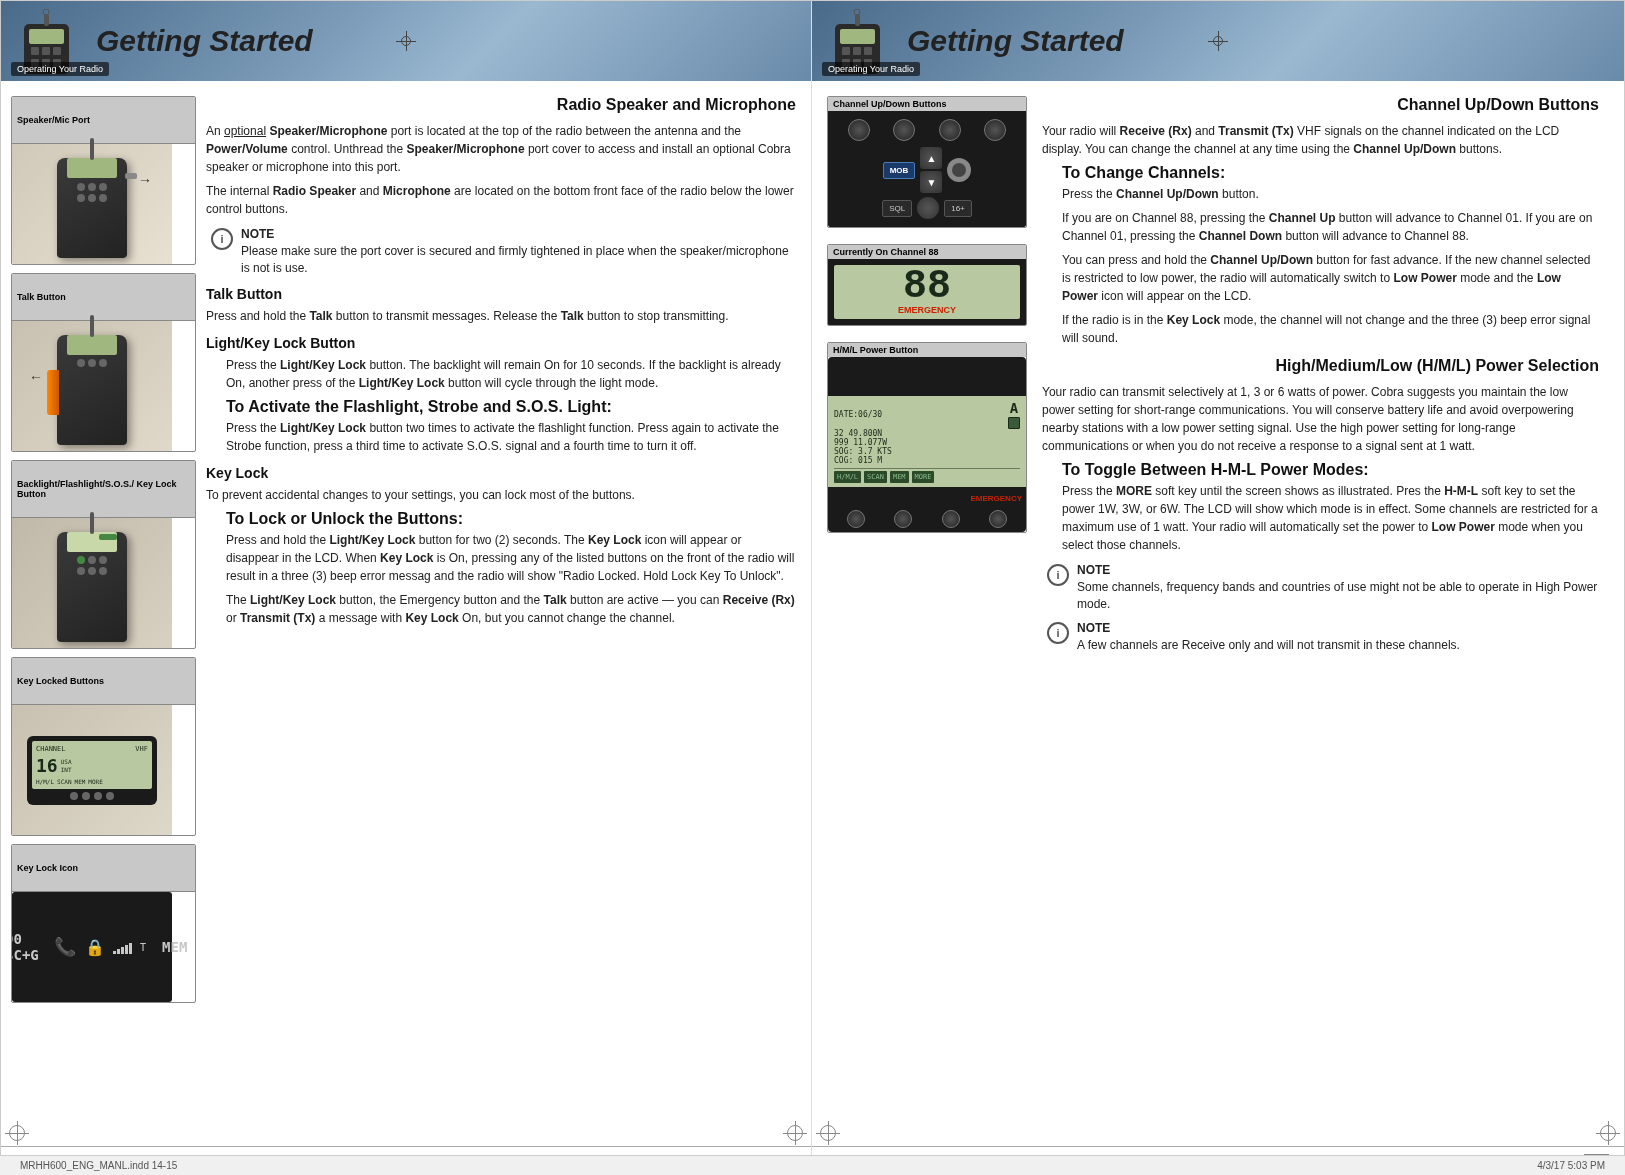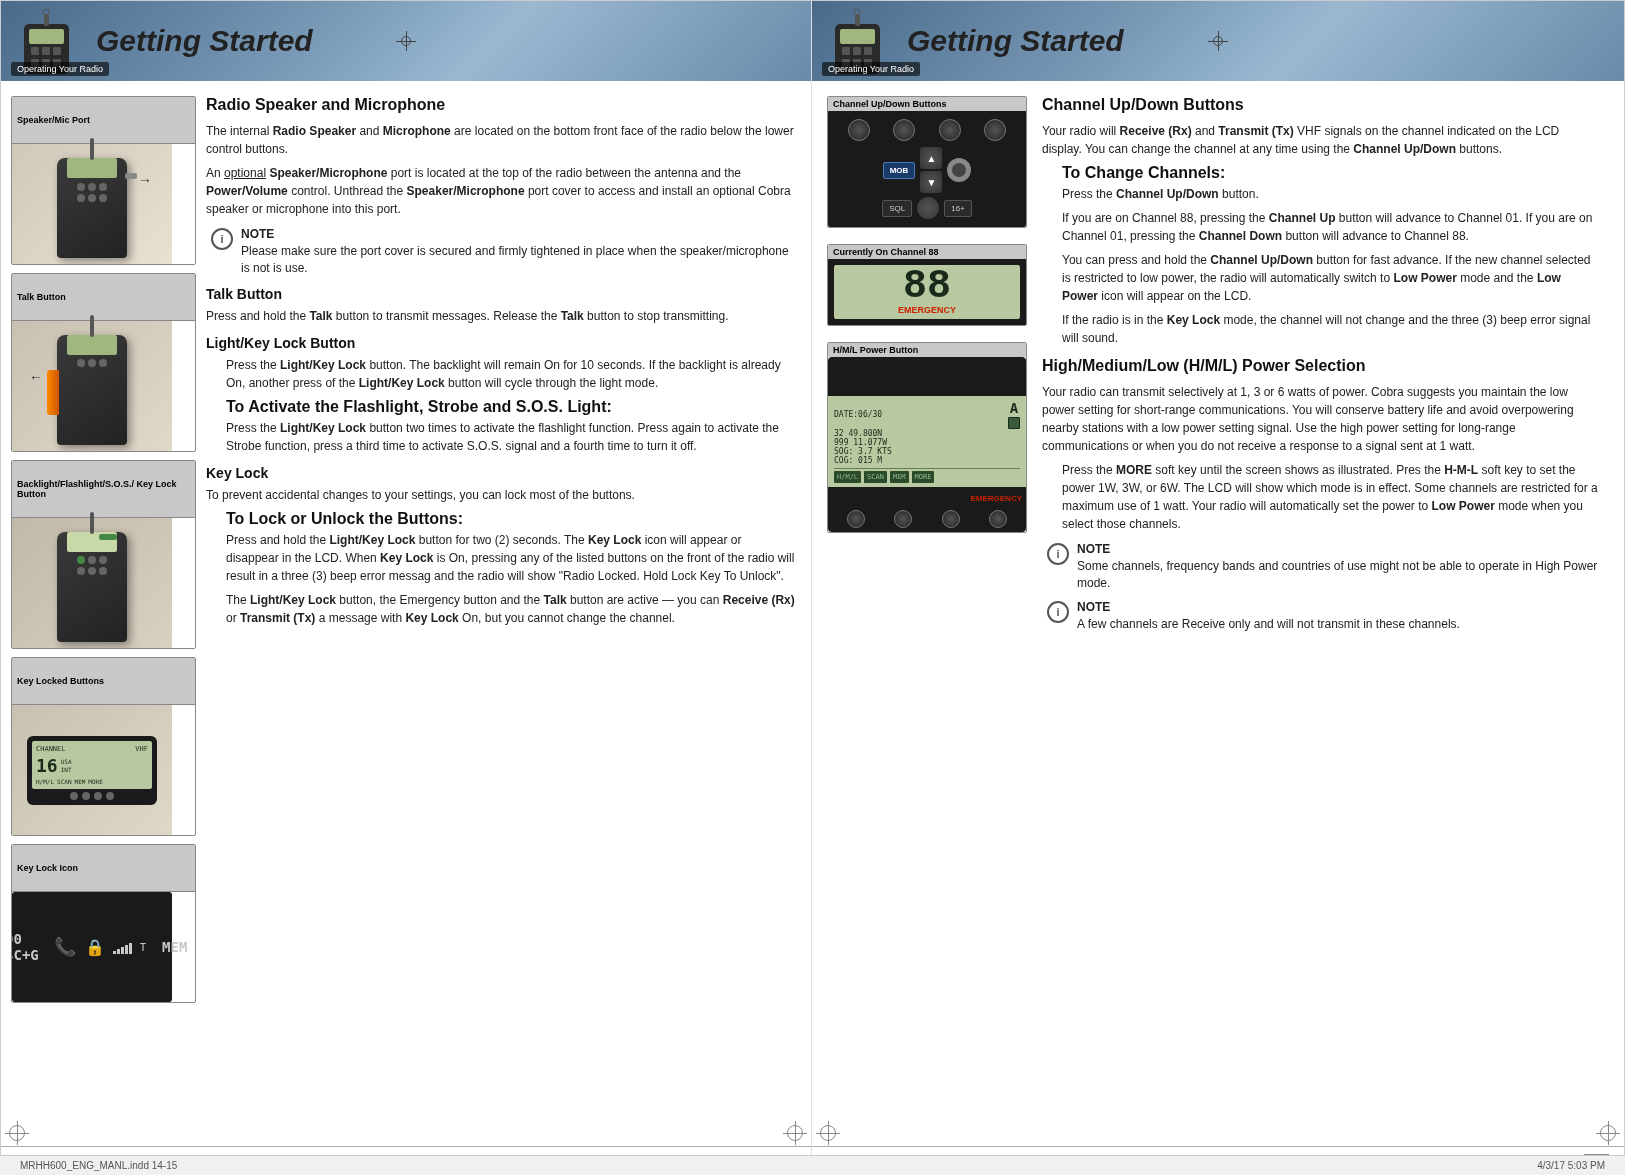--- a/index.html
+++ b/index.html
@@ -100,20 +100,21 @@
       flex: 1;
       padding: 5px 15px 5px 10px;
       overflow: hidden;
     }
 
     .section-title {
       font-size: 16px;
       font-weight: bold;
       margin-bottom: 8px;
       color: #111;
+      text-align: right;
     }
 
     .body-text {
       font-size: 12px;
       line-height: 1.5;
       color: #222;
       margin-bottom: 6px;
     }
 
     .body-text b {
@@ -678,24 +679,24 @@
               <span style="color:#c8c8c8;font-size:14px;font-weight:bold;font-family:monospace;">MEM</span>
             </div>
           </div>
         </div>
       </div>
 
       <div class="text-content">
 
         <div class="section-title">Radio Speaker and Microphone</div>
         <p class="body-text">
+          An <u>optional</u> <b>Speaker/Microphone</b> port is located at the top of the radio between the antenna and the <b>Power/Volume</b> control. Unthread the <b>Speaker/Microphone</b> port cover to access and install an optional Cobra speaker or microphone into this port.
+        </p>
+        <p class="body-text">
           The internal <b>Radio Speaker</b> and <b>Microphone</b> are located on the bottom front face of the radio below the lower control buttons.
-        </p>
-        <p class="body-text">
-          An <u>optional</u> <b>Speaker/Microphone</b> port is located at the top of the radio between the antenna and the <b>Power/Volume</b> control. Unthread the <b>Speaker/Microphone</b> port cover to access and install an optional Cobra speaker or microphone into this port.
         </p>
 
         <div class="note-box">
           <div class="note-icon">i</div>
           <div class="note-content">
             <div class="note-title">NOTE</div>
             <div>Please make sure the port cover is secured and firmly tightened in place when the speaker/microphone is not is use.</div>
           </div>
         </div>
 
@@ -880,20 +881,21 @@
         </p>
         <p class="body-text indented">
           If the radio is in the <b>Key Lock</b> mode, the channel will not change and the three (3) beep error signal will sound.
         </p>
 
         <div class="section-title" style="margin-top:10px;">High/Medium/Low (H/M/L) Power Selection</div>
         <p class="body-text">
           Your radio can transmit selectively at 1, 3 or 6 watts of power. Cobra suggests you maintain the low power setting for short-range communications. You will conserve battery life and avoid overpowering nearby stations with a low power setting signal. Use the high power setting for long-range communications or when you do not receive a response to a signal sent at 1 watt.
         </p>
 
+        <div class="sub-sub-title indented">To Toggle Between H-M-L Power Modes:</div>
         <p class="body-text indented">
           Press the <b>MORE</b> soft key until the screen shows as illustrated. Pres the <b>H-M-L</b> soft key to set the power 1W, 3W, or 6W. The LCD will show which mode is in effect. Some channels are restricted for a maximum use of 1 watt. Your radio will automatically set the power to <b>Low Power</b> mode when you select those channels.
         </p>
 
         <div class="note-box">
           <div class="note-icon">i</div>
           <div class="note-content">
             <div class="note-title">NOTE</div>
             <div>Some channels, frequency bands and countries of use might not be able to operate in High Power mode.</div>
           </div>

